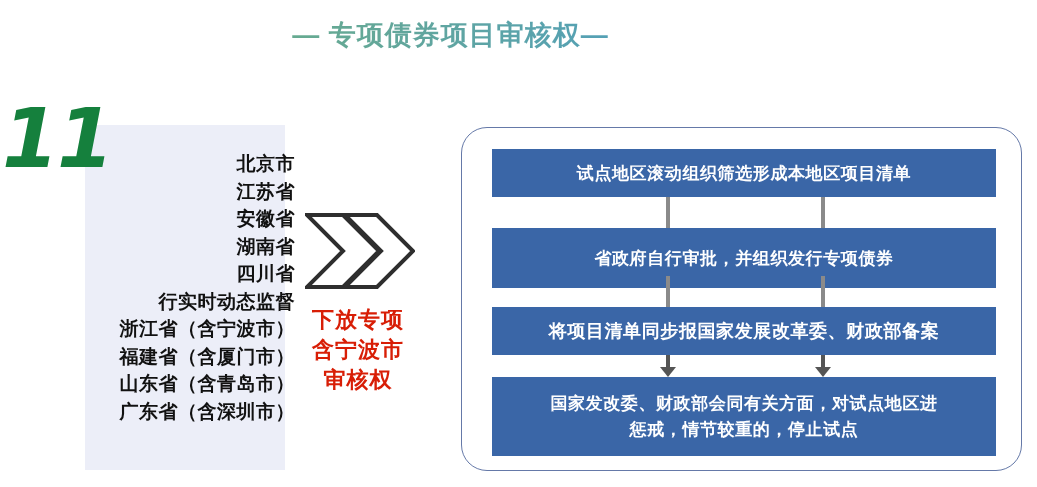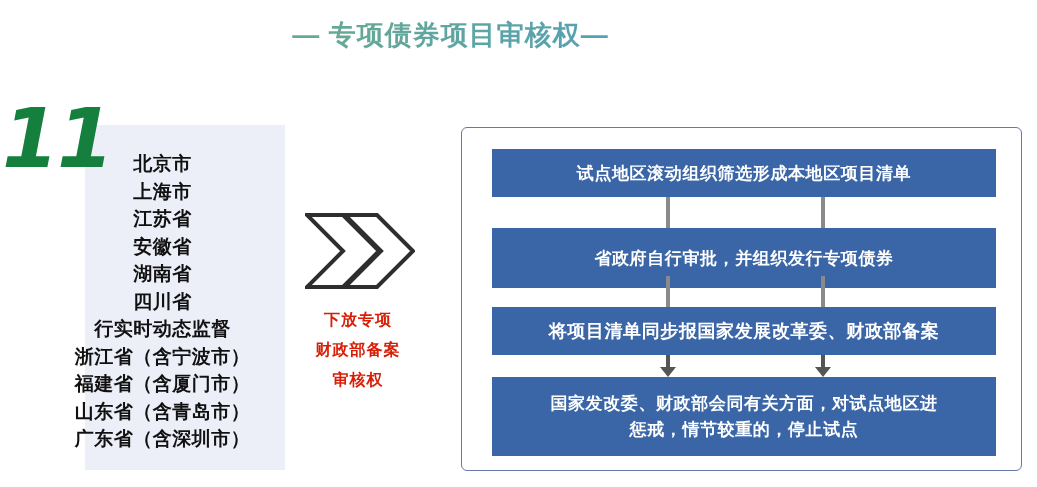--- a/index.html
+++ b/index.html
@@ -58,21 +58,21 @@
     line-height: 82px;
     z-index: 3;
     font-family: "DejaVu Sans", sans-serif;
   }
   #region-list {
     position: absolute;
     left: 30px;
     top: 150px;
     width: 265px;
     z-index: 2;
-    text-align: center;
+    text-align: right;
     font-size: 19px;
     font-weight: bold;
     color: #111111;
     line-height: 27.5px;
     white-space: nowrap;
   }
   #region-list div { letter-spacing: 0.5px; }
 
   
   #chevrons {
@@ -81,37 +81,37 @@
     top: 212px;
     width: 110px;
     height: 78px;
   }
   #red-caption {
     position: absolute;
     left: 288px;
     top: 305px;
     width: 140px;
     text-align: center;
-    font-size: 16px;
+    font-size: 22px;
     font-weight: bold;
     color: #d81e06;
     line-height: 30px;
     letter-spacing: 1px;
     white-space: nowrap;
   }
 
   
   #flow {
     position: absolute;
     left: 461px;
     top: 127px;
     width: 561px;
     height: 344px;
     border: 1.5px solid #6579a8;
-    border-radius: 6px;
+    border-radius: 26px;
     box-sizing: border-box;
     background: #ffffff;
   }
   .fbox {
     position: absolute;
     left: 30px;
     width: 504px;
     background: #3a66a7;
     color: #ffffff;
     font-weight: bold;
@@ -161,42 +161,41 @@
 <div id="slide">
 
   <div id="title">— 专项债券项目审核权—</div>
 
   <div id="left-panel"></div>
 
   <div id="big-number">11</div>
 
   <div id="region-list">
     <div>北京市</div>
-    <div>上海市</div>
     <div>江苏省</div>
     <div>安徽省</div>
     <div>湖南省</div>
     <div>四川省</div>
     <div>行实时动态监督</div>
     <div>浙江省（含宁波市）</div>
     <div>福建省（含厦门市）</div>
     <div>山东省（含青岛市）</div>
     <div>广东省（含深圳市）</div>
   </div>
 
   <div id="chevrons">
     <svg width="110" height="78" viewBox="0 0 110 78" fill="none">
       <polygon points="2,3 38,3 74,39 38,75 2,75 38,39" fill="#ffffff" stroke="#2e2e2e" stroke-width="4" stroke-linejoin="miter"></polygon>
       <polygon points="40,3 72,3 108,39 72,75 40,75 76,39" fill="#ffffff" stroke="#2e2e2e" stroke-width="4" stroke-linejoin="miter"></polygon>
     </svg>
   </div>
 
   <div id="red-caption">
     <div>下放专项</div>
-    <div>财政部备案</div>
+    <div>含宁波市</div>
     <div>审核权</div>
   </div>
 
   <div id="flow">
 
     <div class="fbox" id="fbox-1">试点地区滚动组织筛选形成本地区项目清单</div>
 
     <div class="conn c1a"></div>
     <div class="conn c1b"></div>
 

